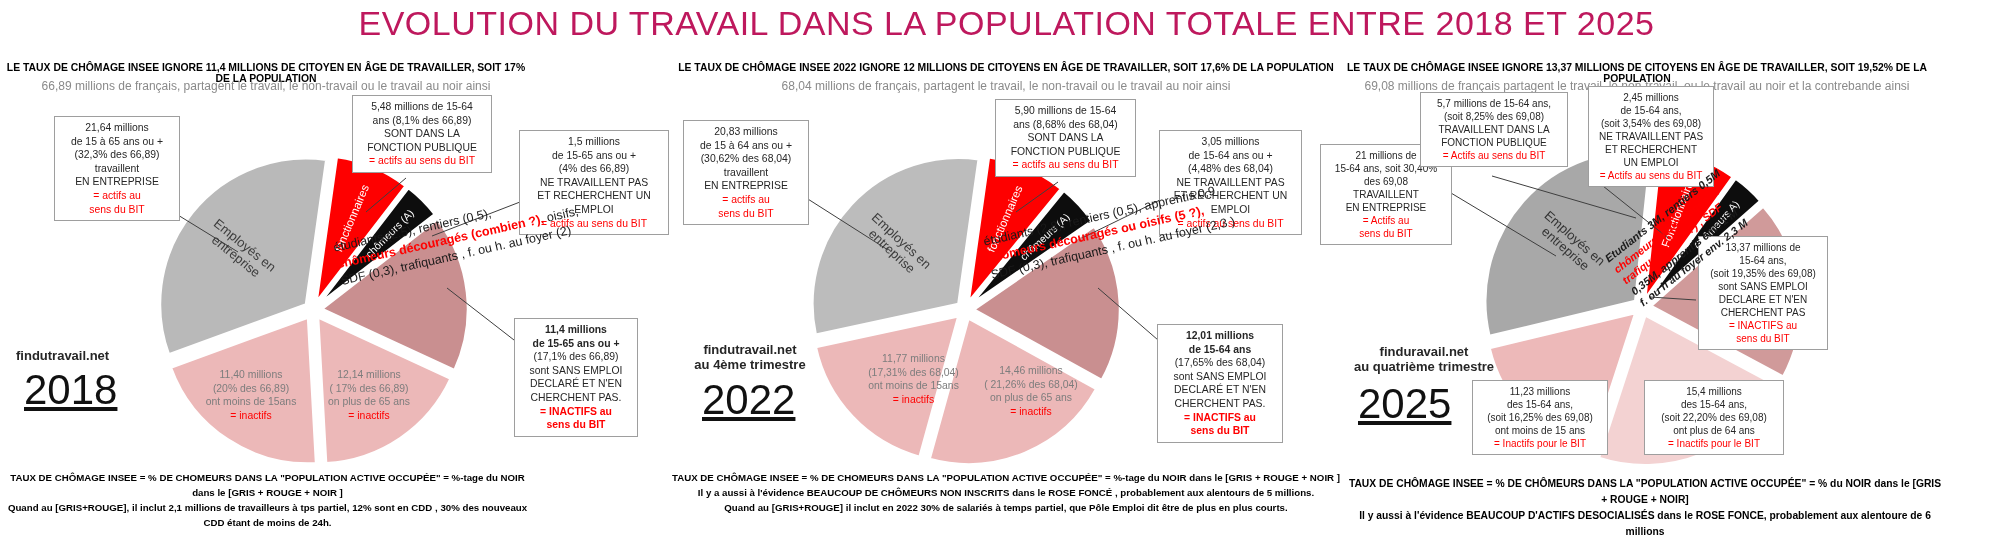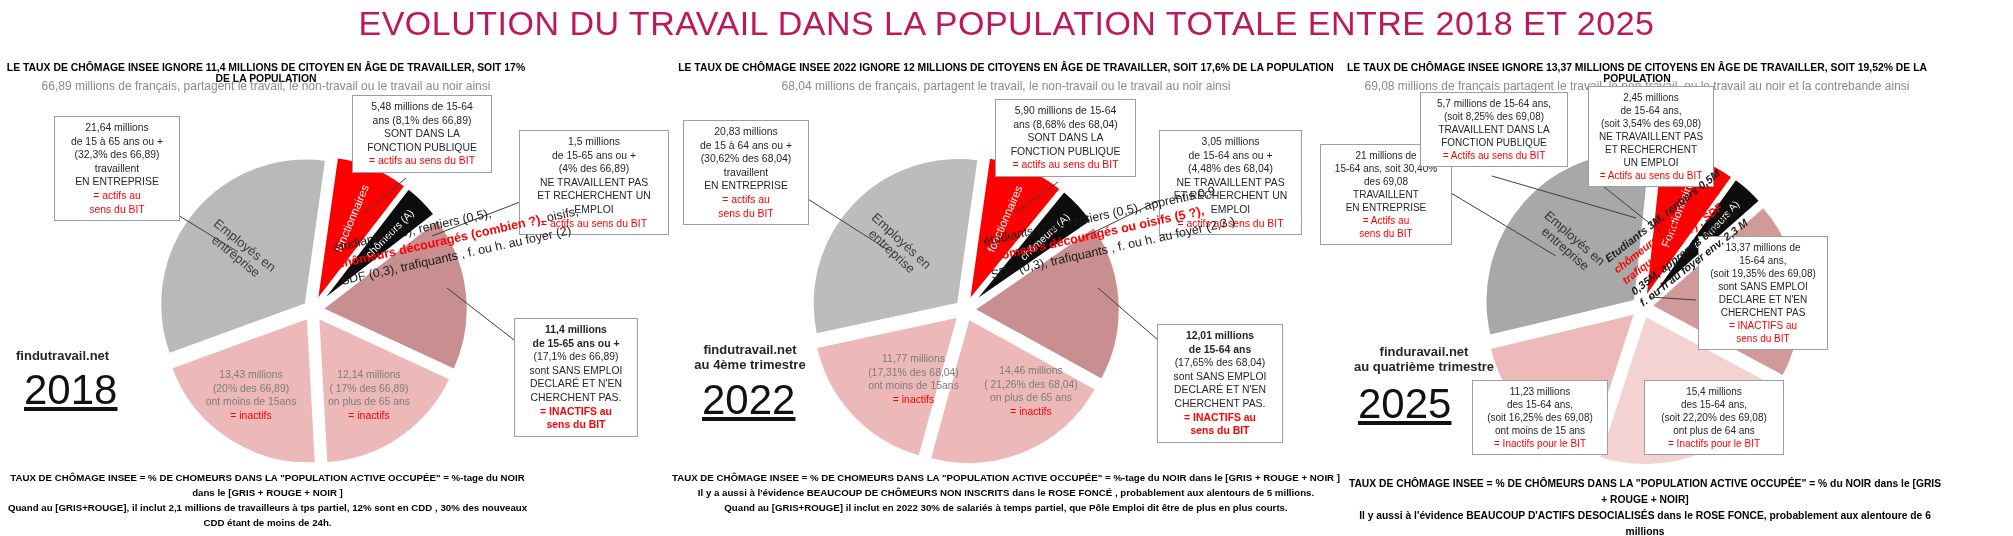--- a/index.html
+++ b/index.html
@@ -149,21 +149,21 @@
         <div class="bold">11,4 millions</div>
         <div class="bold">de 15-65 ans ou +</div>
         <div>(17,1% des 66,89)</div>
         <div>sont SANS EMPLOI</div>
         <div>DECLARÉ ET N'EN</div>
         <div>CHERCHENT PAS.</div>
         <div class="red bold">= INACTIFS au</div>
         <div class="red bold">sens du BIT</div>
       </div>
       <div class="cbox b-under15 plain">
-        <div>13,43 millions</div>
+        <div>11,40 millions</div>
         <div>(20% des 66,89)</div>
         <div>ont moins de 15ans</div>
         <div class="red">= inactifs</div>
       </div>
       <div class="cbox b-over65 plain">
         <div>12,14 millions</div>
         <div>( 17% des 66,89)</div>
         <div>on plus de 65 ans</div>
         <div class="red">= inactifs</div>
       </div>

